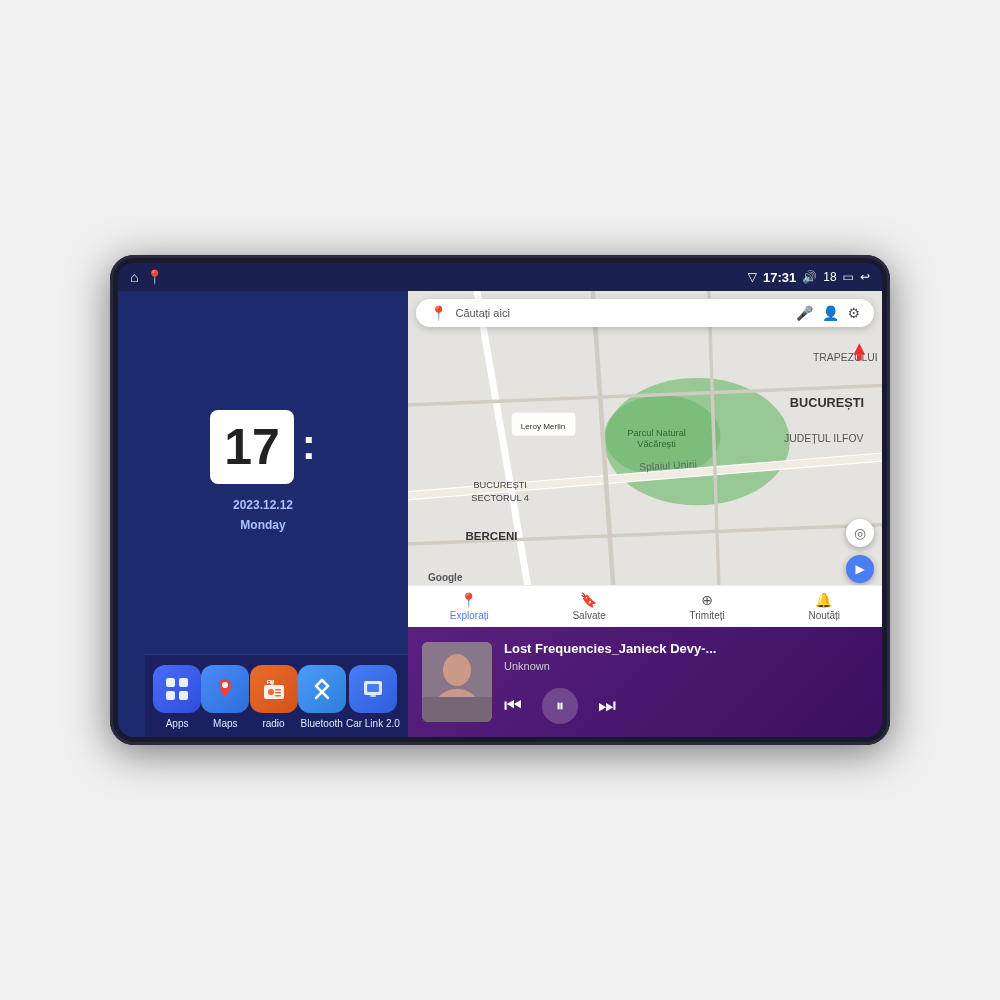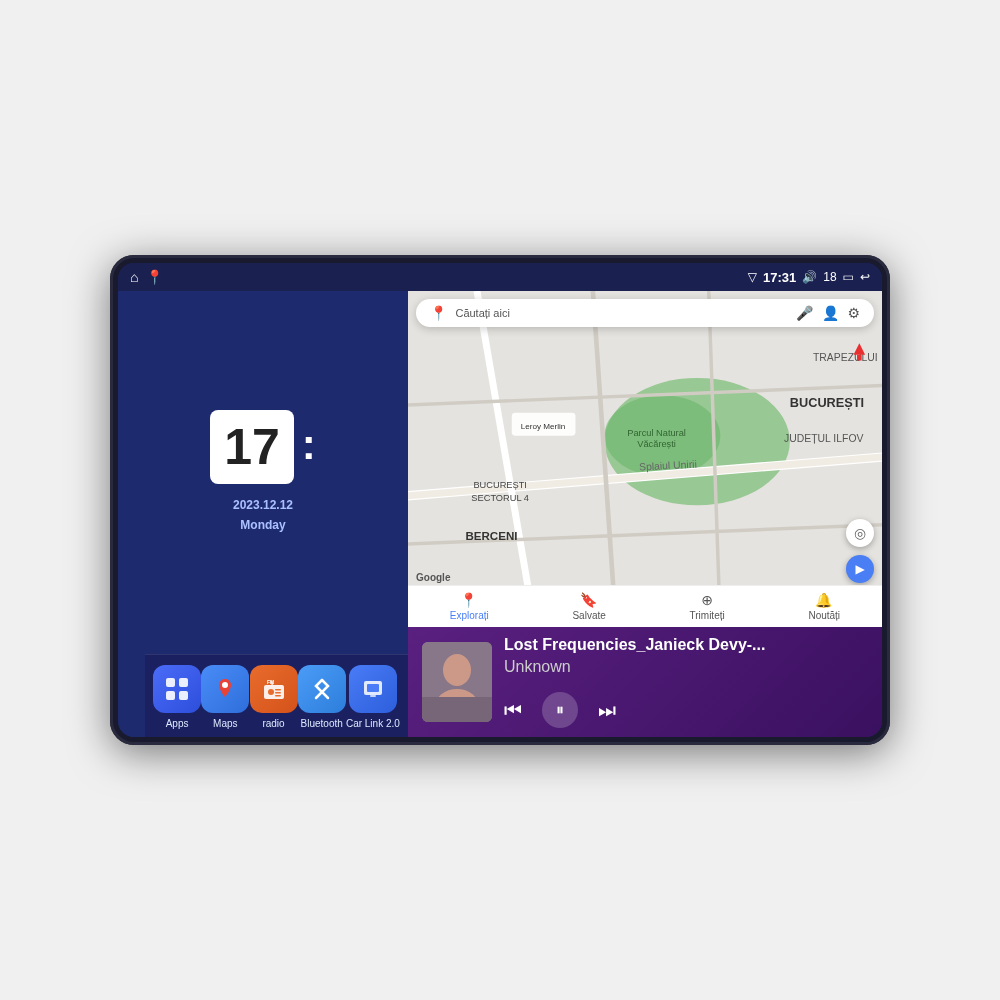--- a/index.html
+++ b/index.html
@@ -276,30 +276,30 @@
     .music-info {
       flex: 1;
       display: flex;
       flex-direction: column;
       gap: 4px;
       overflow: hidden;
     }
 
     .music-title {
       color: white;
-      font-size: 16px;
+      font-size: 13px;
       font-weight: bold;
       white-space: nowrap;
       overflow: hidden;
       text-overflow: ellipsis;
     }
 
     .music-artist {
       color: #ccc;
-      font-size: 16px;
+      font-size: 11px;
     }
 
     .music-controls {
       display: flex;
       align-items: center;
       gap: 20px;
       margin-top: 12px;
     }
 
     .music-btn {
@@ -327,21 +327,21 @@
     .map-container {
       width: 100%;
       height: 100%;
       position: relative;
       background: #e8e8dc;
     }
 
     .google-logo {
       position: absolute;
       bottom: 44px;
-      left: 8px;
+      left: 20px;
       font-size: 10px;
       font-weight: bold;
       color: #555;
     }
 
     .map-compass {
       position: absolute;
       right: 8px;
       bottom: 80px;
       width: 28px;

